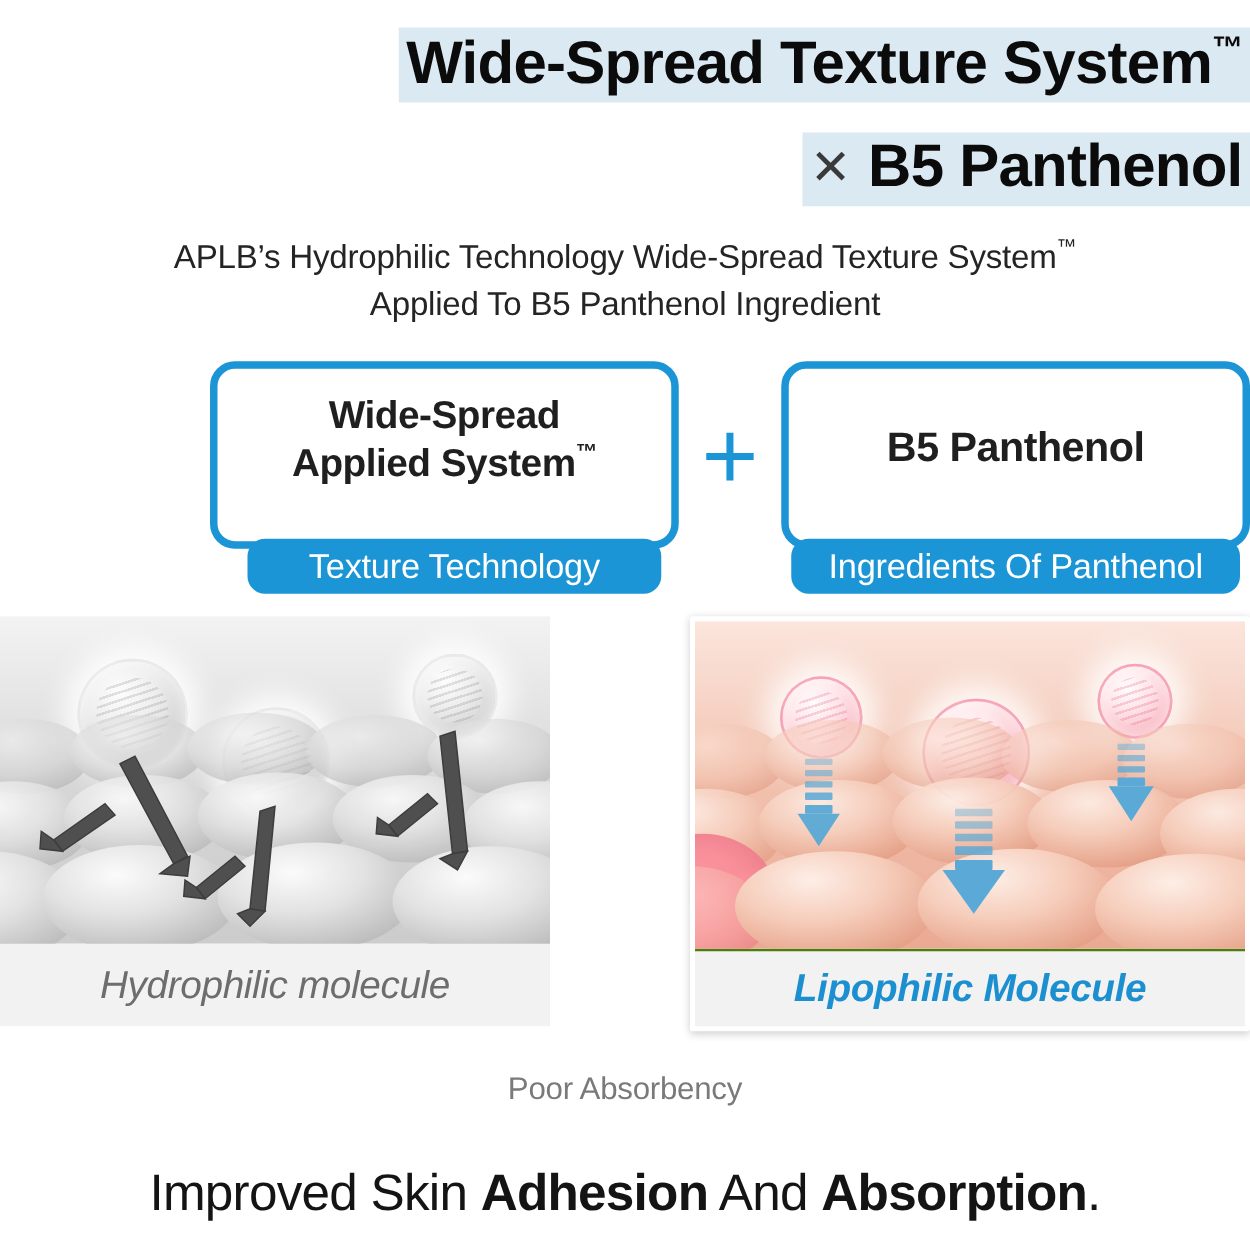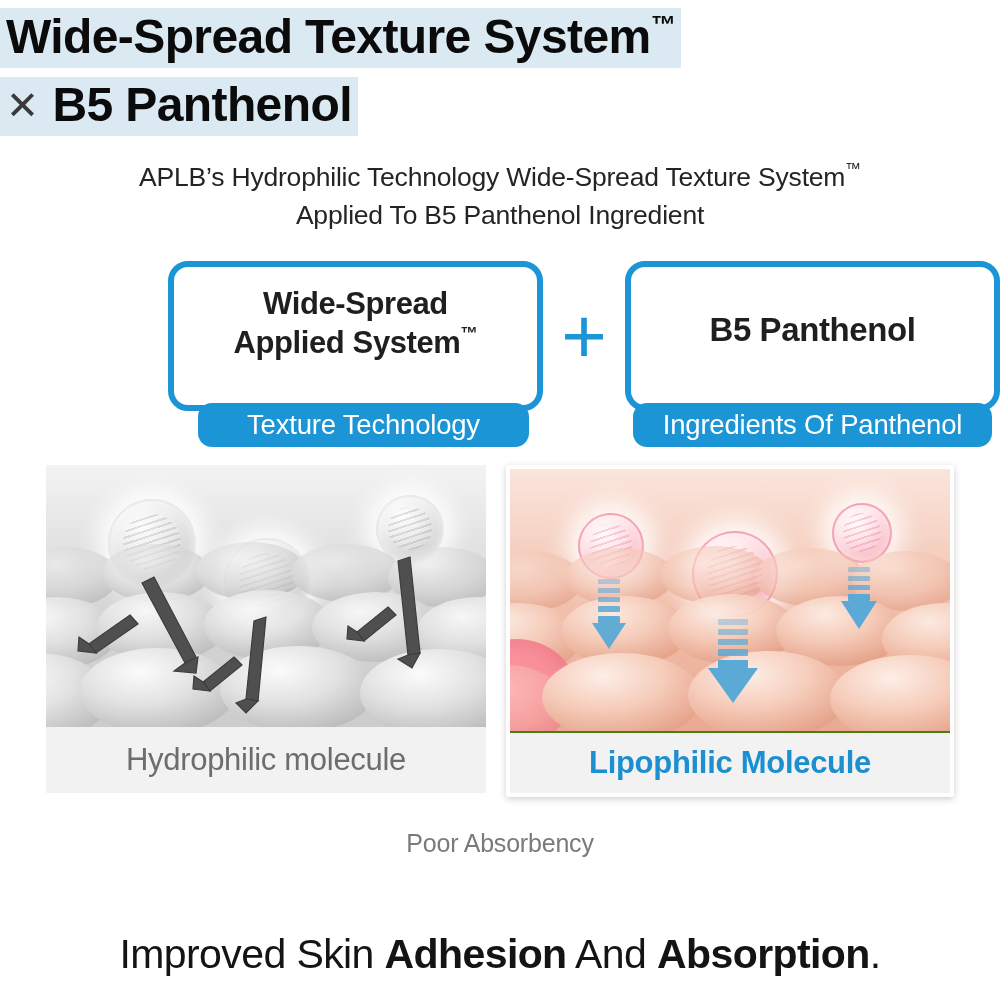--- a/index.html
+++ b/index.html
@@ -11,29 +11,29 @@
     width: 1000px;
     height: 1000px;
     font-family: "Liberation Sans", sans-serif;
     color: #1a1a1a;
     overflow: hidden;
     position: relative;
   }
 
   
   .title-block {
-    padding-top: 8px;
-    text-align: left;
+    padding-top: 22px;
+    text-align: right;
   }
   .title-line {
     line-height: 1.0;
     margin: 0;
     white-space: nowrap;
   }
-  .title-line + .title-line { margin-top: 9px; }
+  .title-line + .title-line { margin-top: 24px; }
   .title-hl {
     display: inline-block;
     background: #dbe9f2;
     font-size: 48px;
     font-weight: 700;
     letter-spacing: -0.6px;
     color: #0b0b0b;
     padding: 4px 6px 6px 6px;
     line-height: 1.02;
   }
@@ -126,23 +126,24 @@
     font-size: 78px;
     font-weight: 400;
     line-height: 1;
     user-select: none;
   }
 
   
   .panel-row {
     margin-top: 18px;
     display: flex;
-    justify-content: center;
+    justify-content: space-between;
     align-items: flex-start;
     gap: 20px;
+    font-style: italic;
   }
   .panel { width: 440px; position: relative; }
   .panel.right {
     background: #ffffff;
     padding: 4px;
     box-shadow: 0 2px 7px rgba(0,0,0,0.20);
     border-radius: 2px;
     width: 440px;
     box-sizing: content-box;
   }

